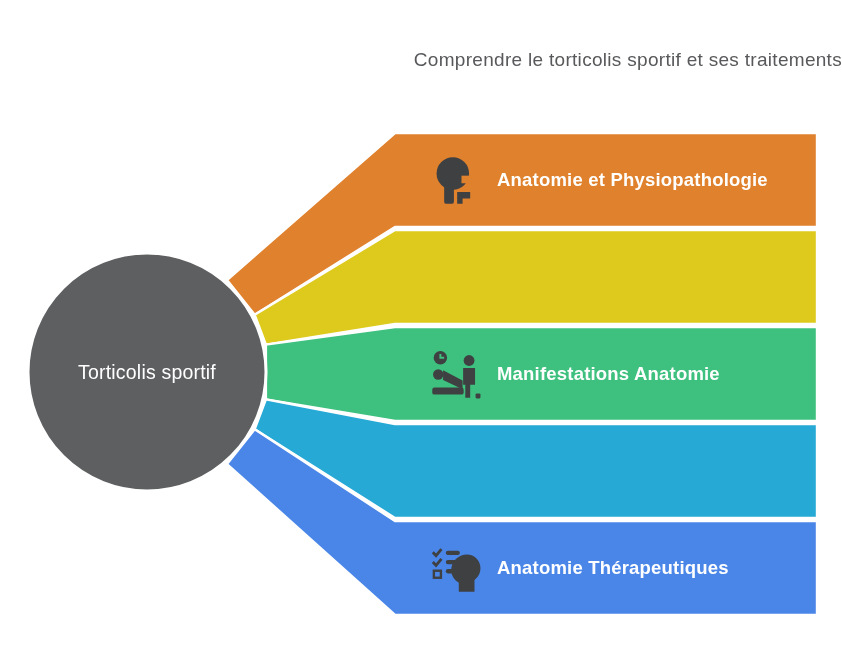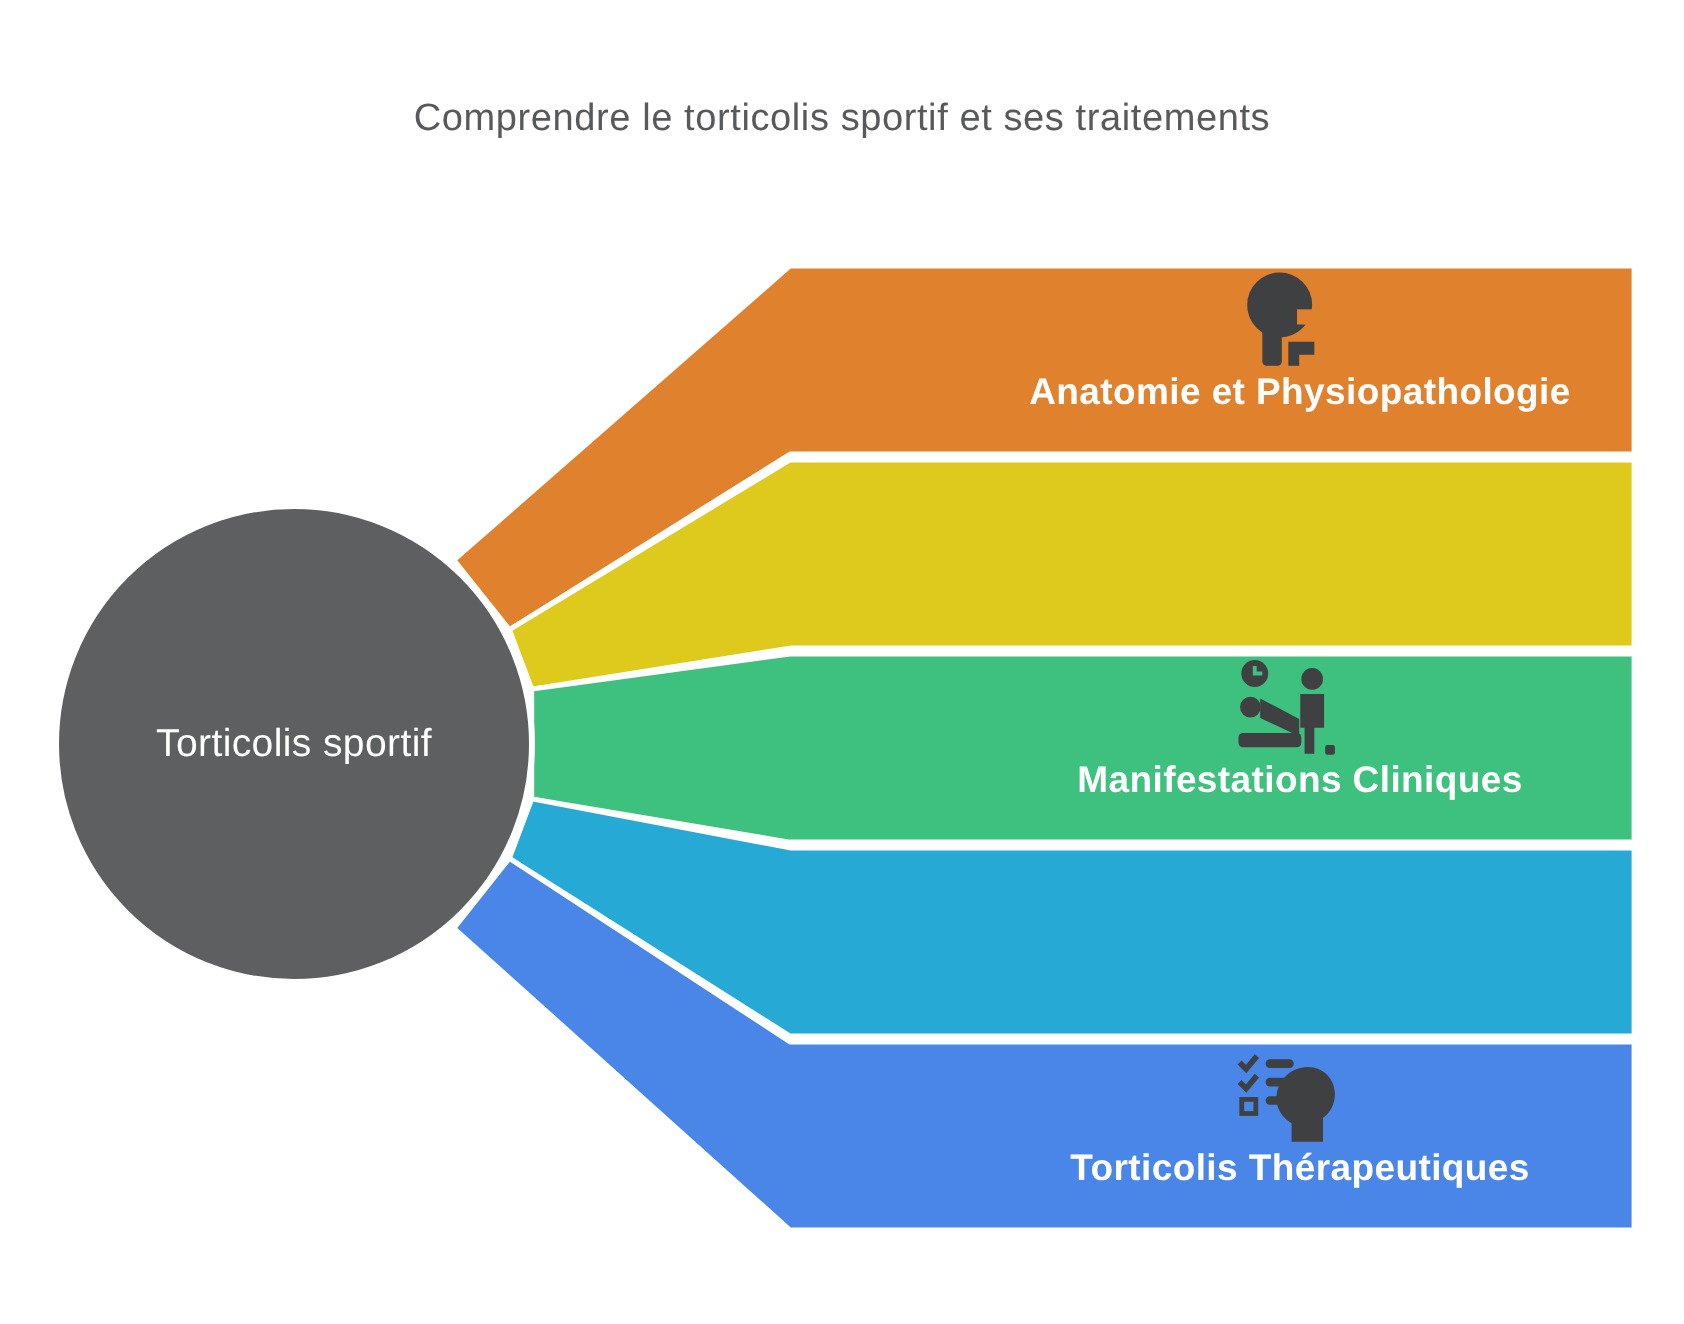--- a/index.html
+++ b/index.html
@@ -6,34 +6,34 @@
   .canvas{
     position:relative;
     width:842px;height:662px;
     background:var(--color-background,#ffffff);
     font-family:"Liberation Sans", sans-serif;
     overflow:hidden;
   }
   .shapes{position:absolute;left:0;top:0;width:842px;height:662px;}
   .title{
     position:absolute;left:0;top:49px;width:842px;
-    text-align:center;
+    text-align:right;
     font-size:19px;letter-spacing:.3px;
     color:var(--color-title_text,#58595b);
   }
   .center-label{
     position:absolute;left:28px;top:253px;width:238px;height:238px;
     display:flex;align-items:center;justify-content:center;
     font-size:19.5px;font-weight:normal;letter-spacing:.2px;
     color:var(--color-label_text,#ffffff);
   }
   .row{
-    position:absolute;left:414px;width:422px;height:94px;
+    position:absolute;left:395px;width:422px;height:94px;
     display:flex;align-items:center;
-    padding-left:34px;box-sizing:border-box;flex-direction:column;
+    padding-left:34px;box-sizing:border-box;
   }
   .row .icon{width:52px;height:52px;flex:0 0 52px;}
   .row .label{
     margin-left:16px;
     font-size:18.5px;font-weight:600;letter-spacing:.2px;
     color:var(--color-label_text,#ffffff);
     white-space:nowrap;
   }
   .ic{fill:var(--color-icon,#3f4042);}
   .ic-stroke{stroke:var(--color-icon,#3f4042);}
@@ -73,34 +73,34 @@
     <svg class="icon" viewBox="0 0 48 48">
       <circle class="ic" cx="10.5" cy="9" r="6.2"></circle>
       <path d="M10.5 5.5 V9 H14" fill="none" stroke-width="1.8" stroke="#3ec07e"></path>
       <circle class="ic" cx="37" cy="11.5" r="5"></circle>
       <path class="ic" d="M31.5 18.5 h11 V34 h-4.5 v12 h-4.5 V34 h-2 z"></path>
       <circle class="ic" cx="8.5" cy="24.5" r="4.8"></circle>
       <path class="ic" d="M13 20.5 L31 30 v8 L13 29.5 z"></path>
       <rect class="ic" x="3" y="36.5" width="29" height="6.5" rx="2"></rect>
       <rect class="ic" x="43" y="42" width="4.5" height="4.5" rx="1"></rect>
     </svg>
-    <div class="label">Manifestations Cliniques</div>
+    <div class="label">Manifestations Anatomie</div>
   </div>
 
 
   <div class="row" style="top:521px">
     <svg class="icon" viewBox="0 0 48 48">
       <g class="ic-stroke" fill="none" stroke-width="2.6">
         <path d="M3.5 9.5 l3 3 5-6"></path>
         <path d="M3.5 18.5 l3 3 5-6"></path>
       </g>
       <rect class="ic-stroke" x="4.5" y="26.5" width="6.5" height="6.5" fill="none" stroke-width="2.2"></rect>
       <g class="ic">
         <rect x="15.5" y="8" width="13" height="4" rx="2"></rect>
         <rect x="15.5" y="16.5" width="14.5" height="4" rx="2"></rect>
         <rect x="15.5" y="25" width="16" height="4" rx="2"></rect>
       </g>
       <path class="ic" d="M27.5 46 v-8.5 C23 35 20.5 30.5 20.5 26 c0-8 6.5-14.5 14.5-14.5 7 0 12.5 5.5 12.5 12.5 0 4.5-2 8.5-5.5 11 V46 z"></path>
     </svg>
-    <div class="label">Torticolis Thérapeutiques</div>
+    <div class="label">Anatomie Thérapeutiques</div>
   </div>
 
 </div>
 
 </body></html>

